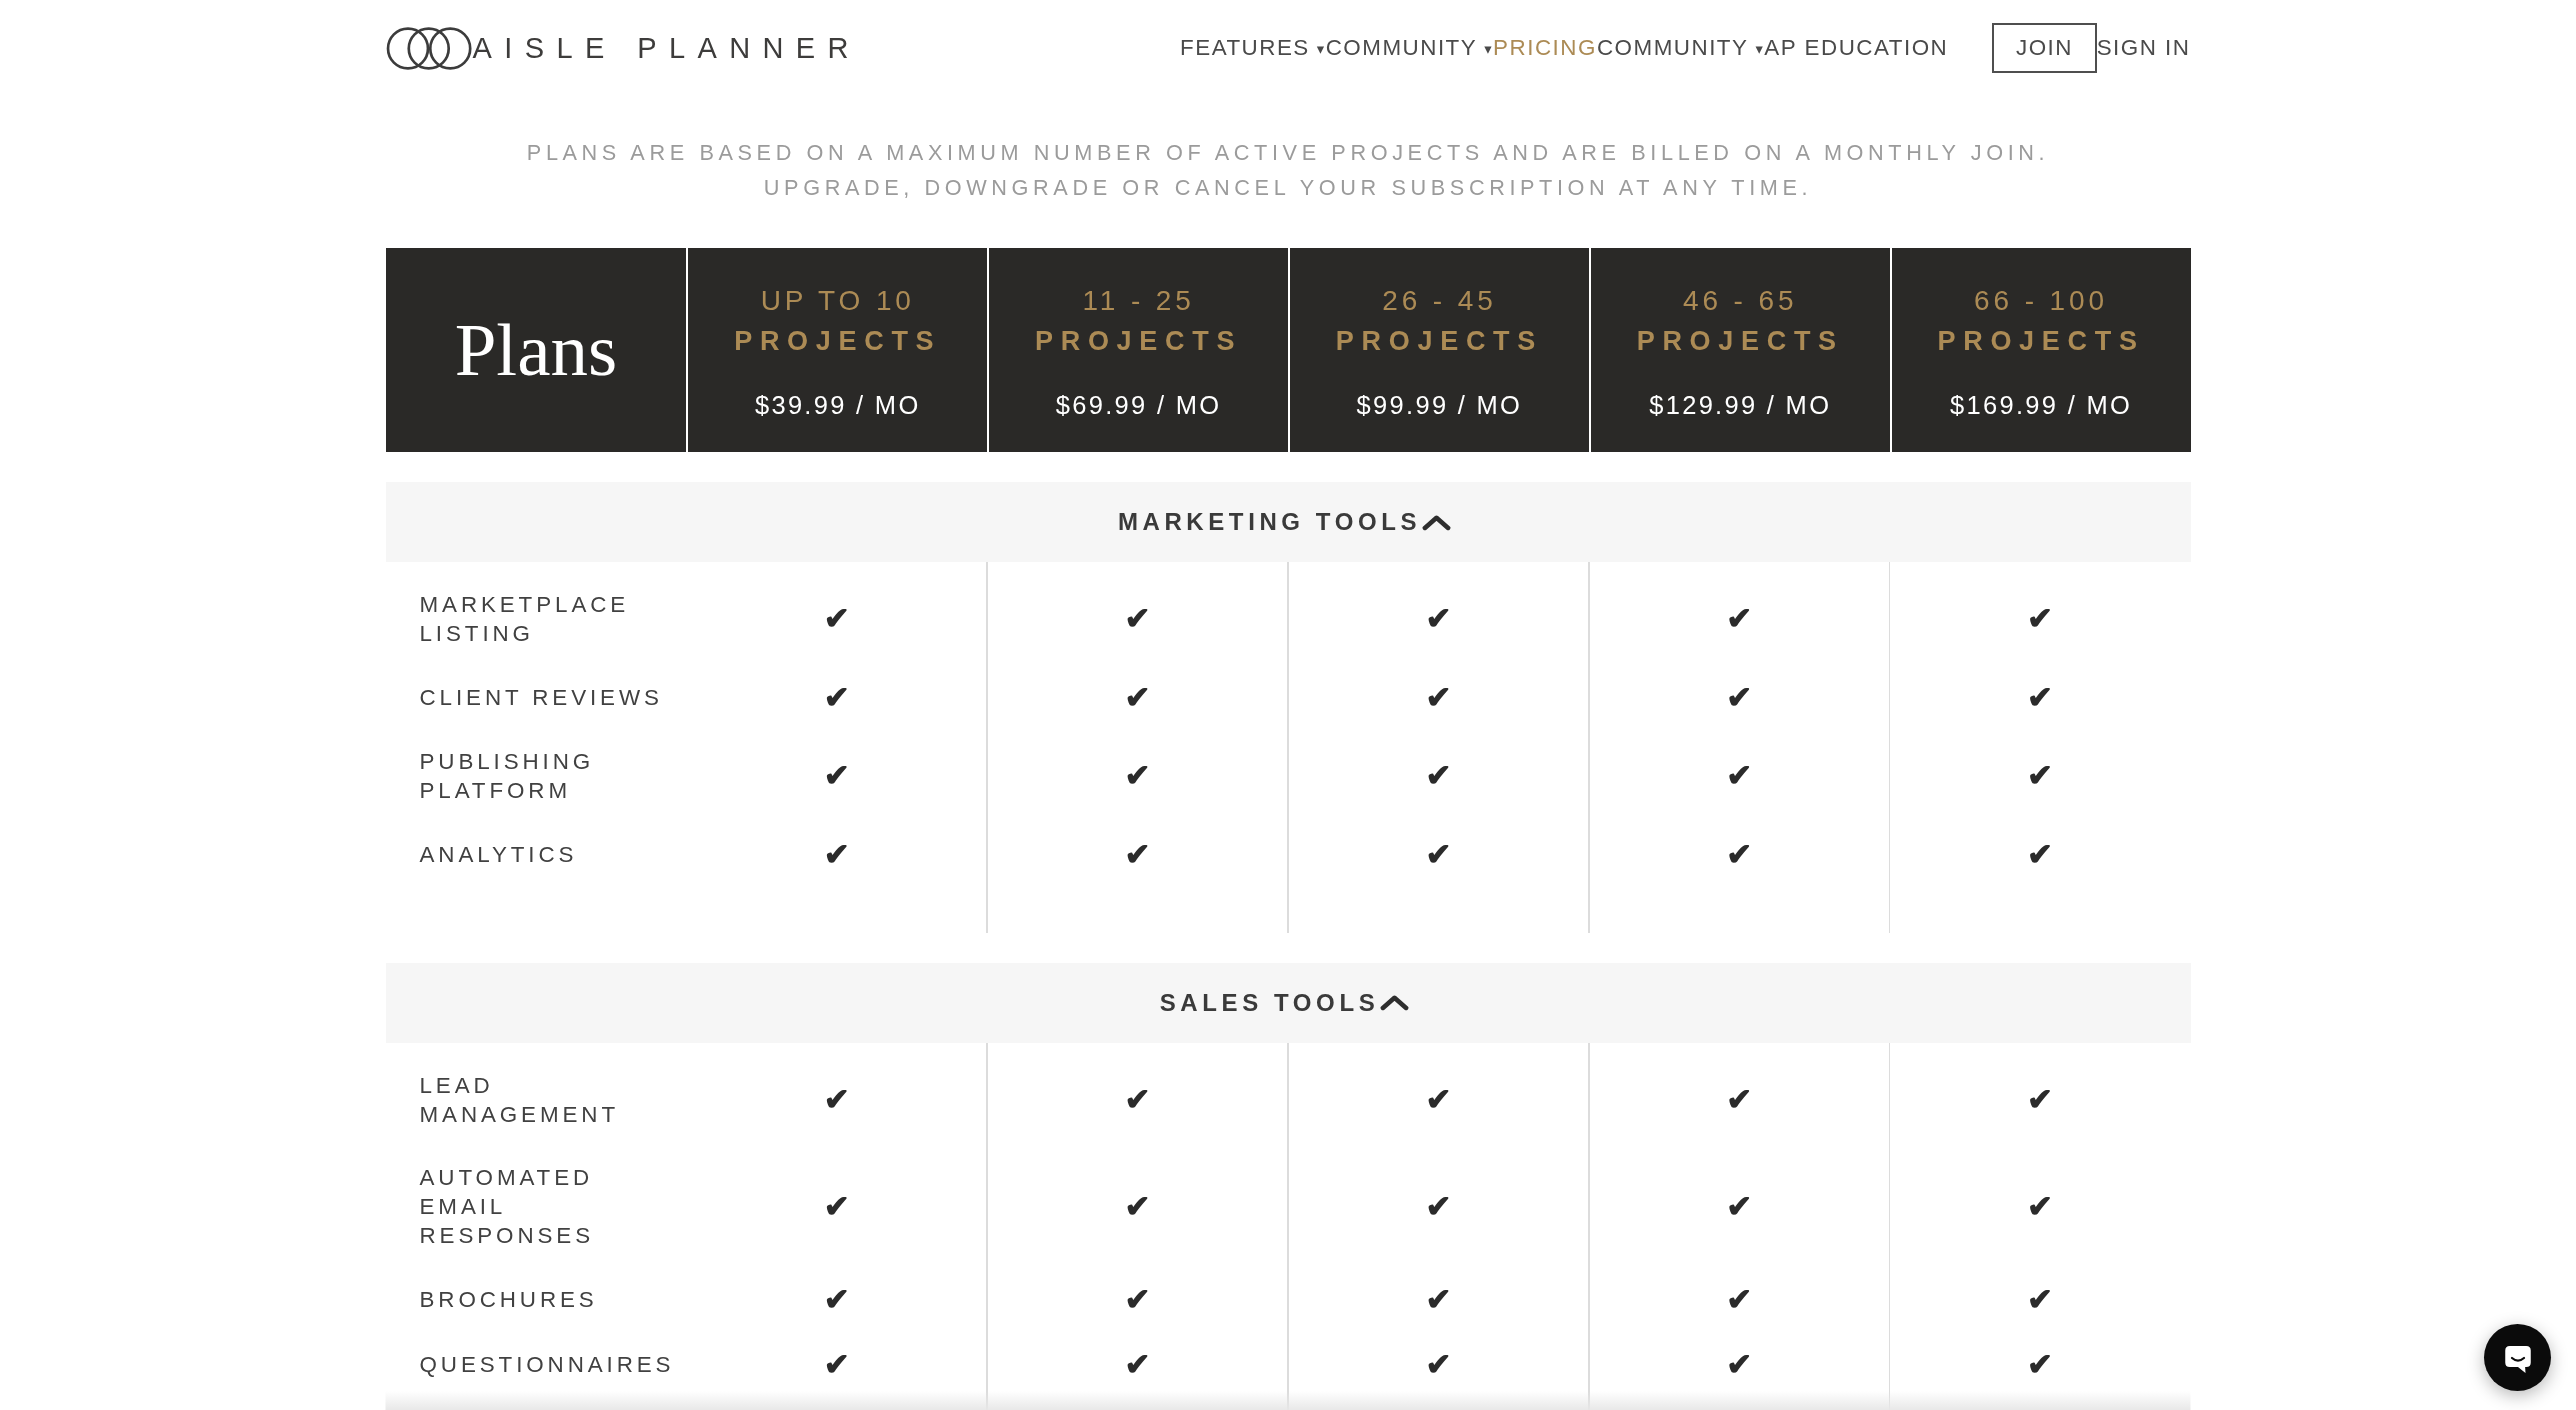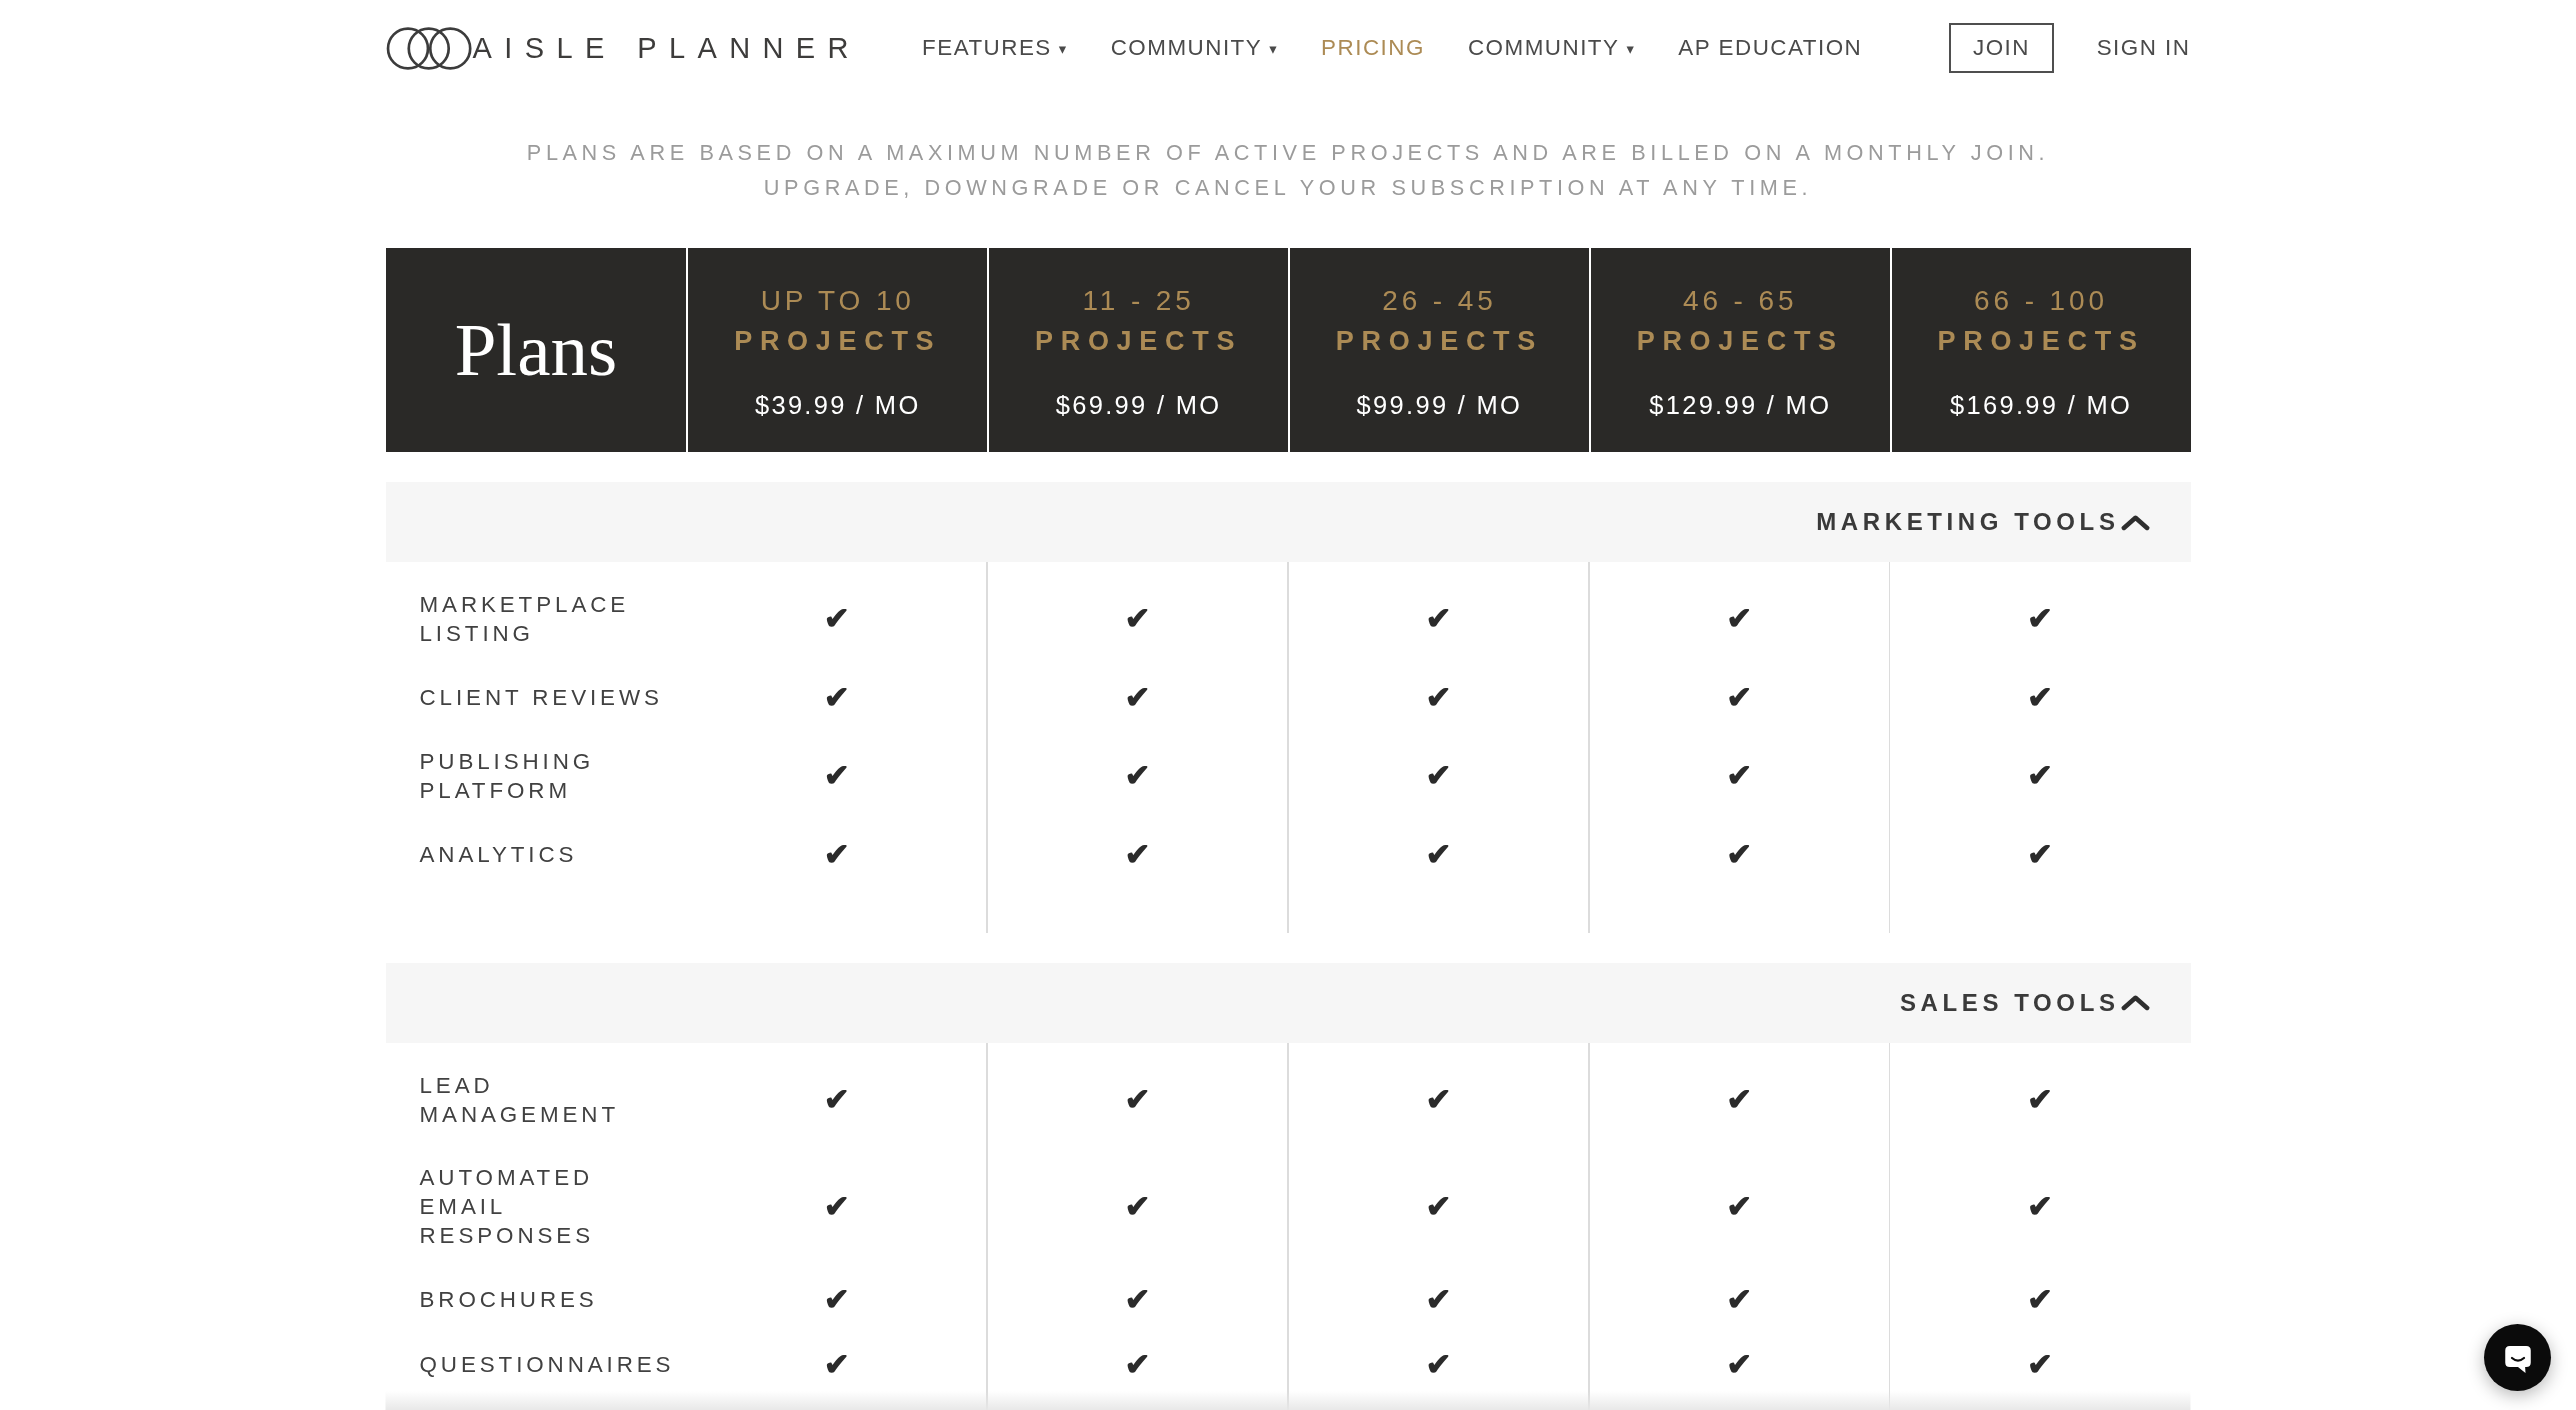--- a/index.html
+++ b/index.html
@@ -23,21 +23,21 @@
   .shell{width:1805px;margin:0 auto;}
 
   
   .navbar{padding-top:23px;}
   .navbar-inner{width:1805px;margin:0 auto;display:flex;align-items:center;justify-content:space-between;}
   .logo{display:flex;align-items:center;text-decoration:none;cursor:pointer;}
   .logo-rings{display:block;}
   .logo-text{
     font-size:29px;letter-spacing:12.4px;color:var(--ink);font-weight:400;white-space:nowrap;
   }
-  .nav-menu{display:flex;align-items:center;gap:43px;}
+  .nav-menu{display:flex;align-items:center;}
   .nav-link{
     font-size:22.4px;letter-spacing:1.5px;color:var(--navink);font-weight:500;
     text-decoration:none;white-space:nowrap;display:inline-flex;align-items:center;cursor:pointer;
   }
   .nav-link .caret{font-size:14.7px;margin-left:7px;line-height:1;transform:translateY(0.8px);}
   .nav-link.active{color:var(--gold);}
   .nav-join{
     border:2.3px solid #4f4f4f;padding:10px 21.7px;font-size:22.4px;letter-spacing:1.5px;
     color:var(--navink);font-weight:500;text-decoration:none;white-space:nowrap;cursor:pointer;margin-left:44px;
   }
@@ -61,21 +61,21 @@
     display:flex;flex-direction:column;align-items:center;justify-content:center;
     padding-top:4.6px;
   }
   .plan-range{color:var(--gold);font-size:28px;font-weight:400;letter-spacing:3.9px;}
   .plan-unit{color:var(--gold);font-size:27px;font-weight:600;letter-spacing:7.7px;margin-top:9.3px;}
   .plan-price{color:#ffffff;font-size:25.5px;font-weight:400;letter-spacing:2.3px;margin-top:34px;}
 
   
   .section-band{
     margin-top:30px;height:80px;background:var(--band);
-    display:flex;align-items:center;justify-content:flex-end;
+    display:flex;align-items:center;justify-content:center;
     padding:0 40px 0 34px;cursor:pointer;
   }
   .section-title{font-size:24px;letter-spacing:4.6px;font-weight:600;color:#3a3a3a;}
   .section-chevron{display:block;}
 
   .rows{position:relative;padding-top:10.8px;padding-bottom:46px;}
   .rows.rows-last{padding-bottom:70px;}
   .vline{position:absolute;top:0;bottom:0;width:1.5px;background:var(--line);}
   .vline.v1{left:calc(100% * 2 / 6 - 0.8px);}
   .vline.v2{left:calc(100% * 3 / 6 - 0.8px);}

